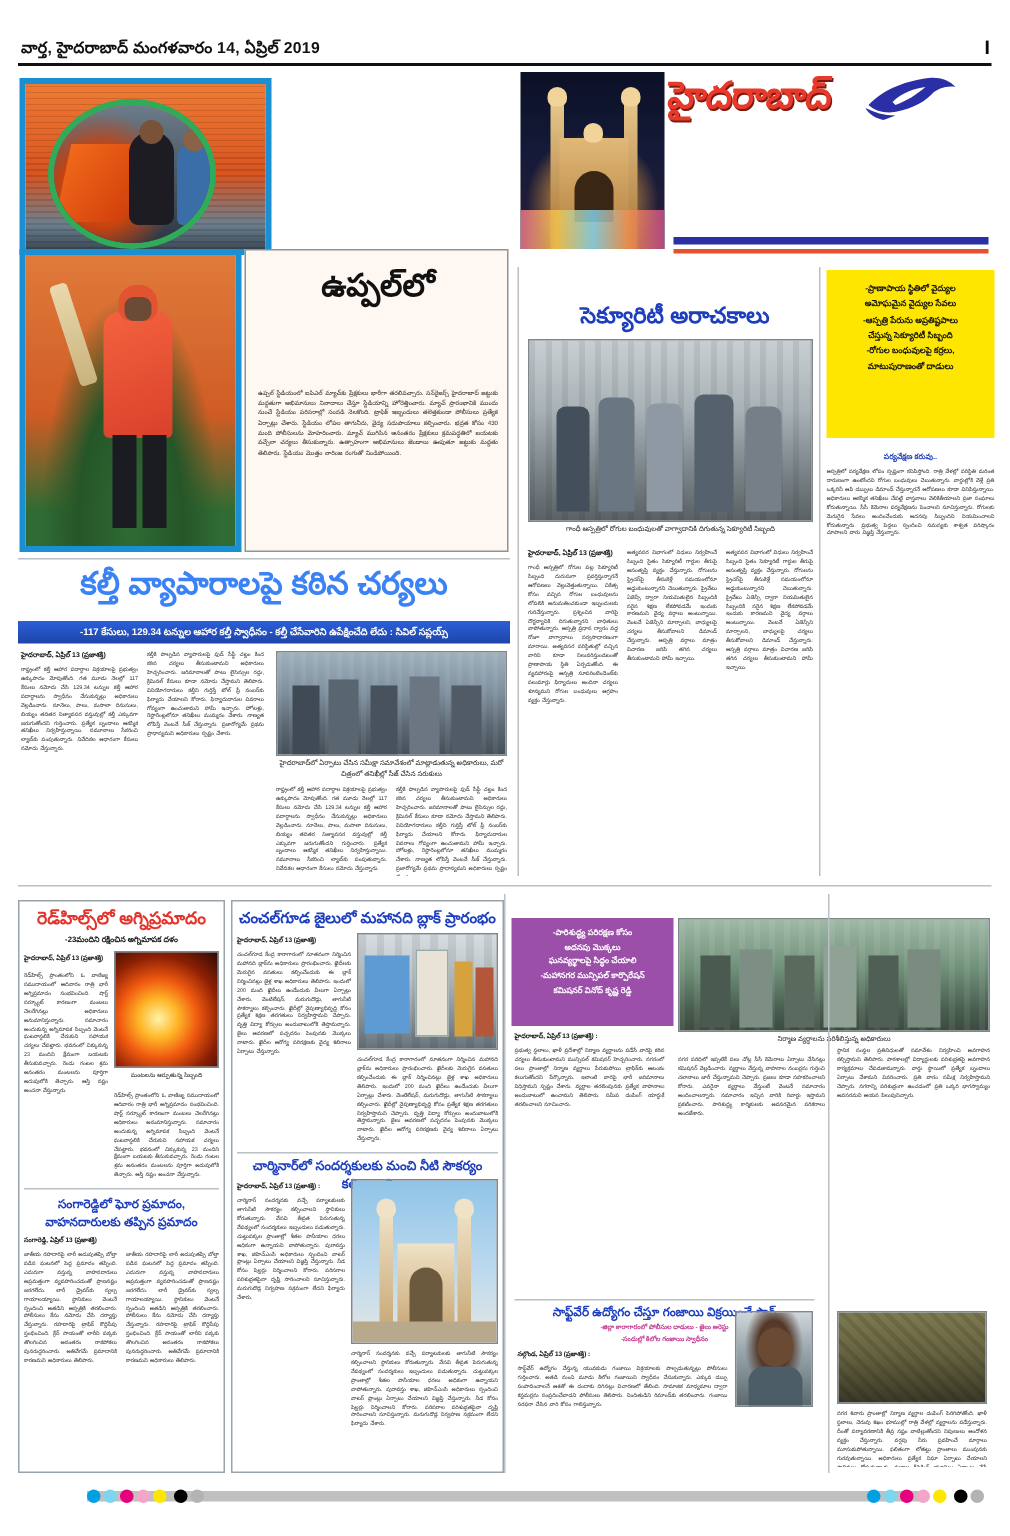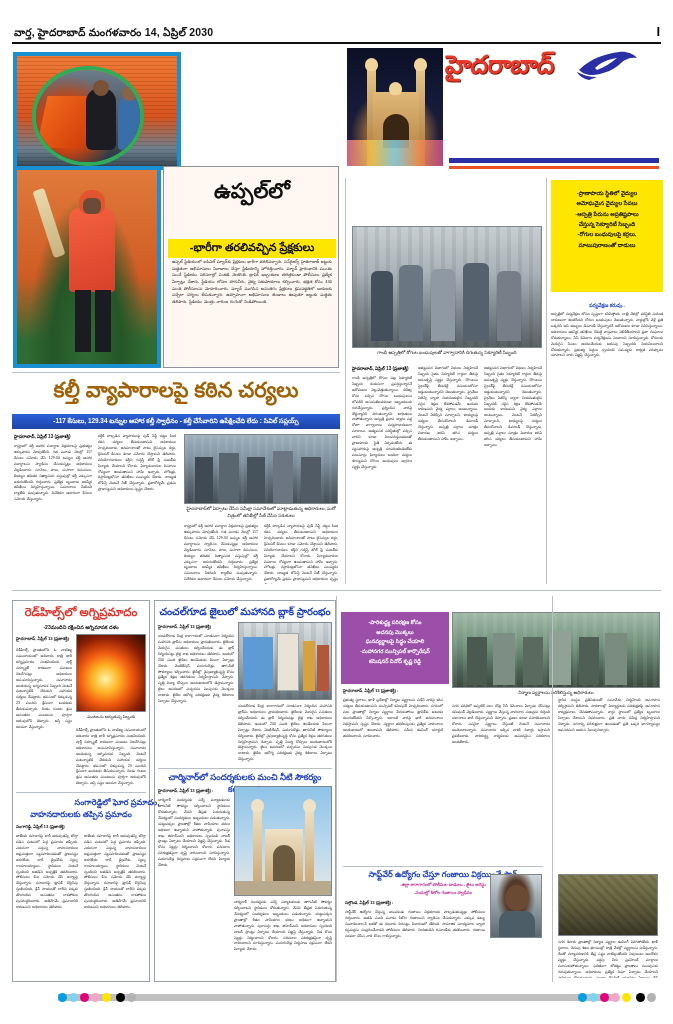--- a/index.html
+++ b/index.html
@@ -170,21 +170,21 @@
   
   .reg-strip { position: absolute; left: 0; bottom: 22px; width: 673px; height: 9px; }
   .reg-bar { position: absolute; left: 58px; top: 1px; width: 556px; height: 7px; background: #c0c0c0; }
   .dot { position: absolute; top: 0; width: 9px; height: 9px; border-radius: 50%; }
 </style>
 </head>
 <body>
 
 <div class="page">
 
-  <div class="dateline">వార్త, హైదరాబాద్ మంగళవారం 14, ఏప్రిల్ 2030</div>
+  <div class="dateline">వార్త, హైదరాబాద్ మంగళవారం 14, ఏప్రిల్ 2019</div>
   <div class="edition-mark">I</div>
   <div class="rule-top"></div>
 
   <div class="logo-block">
     <div class="charminar-photo">
       <div class="cm-tower cm-min1"></div>
       <div class="cm-tower cm-min2"></div>
       <div class="cm-tower cm-main"></div>
       <div class="cm-arch"></div>
       <div class="cm-dome" style="left:18px; top:10px;"></div>
@@ -220,24 +220,24 @@
     <div style="position:absolute;left:52px;top:38px;width:46px;height:84px;background:linear-gradient(160deg,#f4623f,#d8412a);border-radius:10px 10px 4px 4px;"></div>
     <div style="position:absolute;left:62px;top:20px;width:26px;height:24px;border-radius:12px 12px 8px 8px;background:#e2542f;"></div>
     <div style="position:absolute;left:66px;top:28px;width:18px;height:16px;border-radius:6px;background:#6b4b35;"></div>
     <div style="position:absolute;left:58px;top:120px;width:16px;height:62px;background:#1b1b22;"></div>
     <div style="position:absolute;left:78px;top:120px;width:16px;height:62px;background:#1b1b22;"></div>
     <div style="position:absolute;left:26px;top:18px;width:12px;height:70px;background:linear-gradient(#ead9ad,#c9b27d);transform:rotate(-18deg);border-radius:3px;"></div>
   </div>
 
   <div class="box" style="left:163px; top:166px; width:176px; height:202px; background:#fff7f2; border:1px solid #8d939a;">
     <div class="hl-ipl" style="left:0; top:12px; width:176px;">ఉప్పల్‌లో</div>
-    <div class="kicker-yellow" style="left:4px; top:72px; width:168px;">-భారీగా తరలివచ్చిన ప్రేక్షకులు</div>
     <div class="body-txt s2" style="left:8px; top:92px; width:160px; height:104px;">ఉప్పల్ స్టేడియంలో ఐపిఎల్ మ్యాచ్‌కు ప్రేక్షకులు భారీగా తరలివచ్చారు. సన్‌రైజర్స్ హైదరాబాద్ జట్టుకు మద్దతుగా అభిమానులు నినాదాలు చేస్తూ స్టేడియాన్ని హోరెత్తించారు. మ్యాచ్ ప్రారంభానికి ముందు నుంచే స్టేడియం పరిసరాల్లో సందడి నెలకొంది. ట్రాఫిక్ ఇబ్బందులు తలెత్తకుండా పోలీసులు ప్రత్యేక ఏర్పాట్లు చేశారు. స్టేడియం లోపల తాగునీరు, వైద్య సదుపాయాలు కల్పించారు. భద్రత కోసం 430 మంది పోలీసులను మోహరించారు. మ్యాచ్ ముగిసిన అనంతరం ప్రేక్షకులు క్రమపద్ధతిలో బయటకు వచ్చేలా చర్యలు తీసుకున్నారు. ఉత్సాహంగా అభిమానులు జెండాలు ఊపుతూ జట్టుకు మద్దతు తెలిపారు. స్టేడియం మొత్తం నారింజ రంగుతో నిండిపోయింది.</div>
   </div>
 
+  <div class="hl-ipl hl-blue" style="left:352px; top:202px; width:196px; font-size:15px;">సెక్యూరిటీ అరాచకాలు</div>
 
   <div class="yellow-box" style="left:551px; top:180px; width:112px; height:112px;">
     <span>-ప్రాణాపాయ స్థితిలో వైద్యుల</span><br>
     <span>అమోఘమైన వైద్యుల సేవలు</span><br>
     <span>-ఆస్పత్రి పేరును అప్రతిష్టపాలు</span><br>
     <span>చేస్తున్న సెక్యూరిటీ సిబ్బంది</span><br>
     <span>-రోగుల బంధువులపై కర్రలు,</span><br>
     <span>మాటుపురాణంతో దాడులు</span>
   </div>
 
@@ -253,21 +253,21 @@
   <div class="byline" style="left:352px; top:366px;">హైదరాబాద్, ఏప్రిల్ 13 (ప్రజాశక్తి)</div>
   <div class="body-txt" style="left:352px; top:376px; width:60px; height:208px;">గాంధీ ఆస్పత్రిలో రోగుల పట్ల సెక్యూరిటీ సిబ్బంది దురుసుగా ప్రవర్తిస్తున్నారనే ఆరోపణలు వెల్లువెత్తుతున్నాయి. చికిత్స కోసం వచ్చిన రోగుల బంధువులను లోపలికి అనుమతించకుండా ఇబ్బందులకు గురిచేస్తున్నారు. ప్రశ్నించిన వారిపై దౌర్జన్యానికి దిగుతున్నారని బాధితులు వాపోతున్నారు. ఆస్పత్రి ప్రధాన ద్వారం వద్ద రోజూ వాగ్వాదాలు సర్వసాధారణంగా మారాయి. అత్యవసర పరిస్థితుల్లో వచ్చిన వారిని కూడా నిలువరిస్తుండటంతో ప్రాణాపాయ స్థితి ఏర్పడుతోంది. ఈ వ్యవహారంపై ఆస్పత్రి సూపరింటెండెంట్‌కు పలుమార్లు ఫిర్యాదులు అందినా చర్యలు శూన్యమని రోగుల బంధువులు ఆగ్రహం వ్యక్తం చేస్తున్నారు.</div>
   <div class="body-txt" style="left:418px; top:366px; width:60px; height:218px;">అత్యవసర విభాగంలో విధులు నిర్వహించే సిబ్బంది సైతం సెక్యూరిటీ గార్డుల తీరుపై అసంతృప్తి వ్యక్తం చేస్తున్నారు. రోగులను స్ట్రెచర్‌పై తీసుకెళ్లే సమయంలోనూ అడ్డుకుంటున్నారని చెబుతున్నారు. ప్రైవేటు ఏజెన్సీ ద్వారా నియమితులైన సిబ్బందికి సరైన శిక్షణ లేకపోవడమే ఇందుకు కారణమని వైద్య వర్గాలు అంటున్నాయి. వెంటనే ఏజెన్సీని మార్చాలని, బాధ్యులపై చర్యలు తీసుకోవాలని డిమాండ్ చేస్తున్నారు. ఆస్పత్రి వర్గాలు మాత్రం విచారణ జరిపి తగిన చర్యలు తీసుకుంటామని హామీ ఇచ్చాయి.</div>
   <div class="body-txt" style="left:484px; top:366px; width:58px; height:218px;">అత్యవసర విభాగంలో విధులు నిర్వహించే సిబ్బంది సైతం సెక్యూరిటీ గార్డుల తీరుపై అసంతృప్తి వ్యక్తం చేస్తున్నారు. రోగులను స్ట్రెచర్‌పై తీసుకెళ్లే సమయంలోనూ అడ్డుకుంటున్నారని చెబుతున్నారు. ప్రైవేటు ఏజెన్సీ ద్వారా నియమితులైన సిబ్బందికి సరైన శిక్షణ లేకపోవడమే ఇందుకు కారణమని వైద్య వర్గాలు అంటున్నాయి. వెంటనే ఏజెన్సీని మార్చాలని, బాధ్యులపై చర్యలు తీసుకోవాలని డిమాండ్ చేస్తున్నారు. ఆస్పత్రి వర్గాలు మాత్రం విచారణ జరిపి తగిన చర్యలు తీసుకుంటామని హామీ ఇచ్చాయి.</div>
   <div class="subhead-inline" style="position:absolute; left:551px; top:300px; width:112px;">పర్యవేక్షణ కరువు..</div>
   <div class="body-txt" style="left:551px; top:312px; width:112px; height:272px;">ఆస్పత్రిలో పర్యవేక్షణ లోపం స్పష్టంగా కనిపిస్తోంది. రాత్రి వేళల్లో పరిస్థితి మరింత దారుణంగా ఉంటోందని రోగుల బంధువులు చెబుతున్నారు. వార్డుల్లోకి వెళ్లే ప్రతి ఒక్కరినీ ఆపి డబ్బులు డిమాండ్ చేస్తున్నారనే ఆరోపణలు కూడా వినిపిస్తున్నాయి. అధికారులు ఆకస్మిక తనిఖీలు చేపట్టి వాస్తవాలు వెలికితీయాలని ప్రజా సంఘాలు కోరుతున్నాయి. సీసీ కెమెరాల పర్యవేక్షణను పెంచాలని సూచిస్తున్నారు. రోగులకు మెరుగైన సేవలు అందించేందుకు అదనపు సిబ్బందిని నియమించాలని కోరుతున్నారు. ప్రభుత్వ పెద్దలు స్పందించి సమస్యకు శాశ్వత పరిష్కారం చూపాలని వారు విజ్ఞప్తి చేస్తున్నారు.</div>
 
   <div class="divider-v" style="left:345px; top:178px; height:406px;"></div>
   <div class="divider-v" style="left:546px; top:178px; height:406px;"></div>
 
-  <div class="hl-ipl" style="left:12px; top:378px; width:328px; font-size:21px; color:#a16207;">కల్తీ వ్యాపారాలపై కఠిన చర్యలు</div>
+  <div class="hl-ipl" style="left:12px; top:378px; width:328px; font-size:21px; color:#3b82f6;">కల్తీ వ్యాపారాలపై కఠిన చర్యలు</div>
   <div class="blue-bar" style="left:12px; top:414px; width:328px; height:15px;">-117 కేసులు, 129.34 టన్నుల ఆహార కల్తీ స్వాధీనం  -  కల్తీ చేసేవారిని ఉపేక్షించేది లేదు : సివిల్ సప్లయ్స్</div>
 
   <div class="byline" style="left:14px; top:434px;">హైదరాబాద్, ఏప్రిల్ 13 (ప్రజాశక్తి)</div>
   <div class="body-txt" style="left:14px; top:444px; width:78px; height:140px;">రాష్ట్రంలో కల్తీ ఆహార పదార్థాల విక్రయాలపై ప్రభుత్వం ఉక్కుపాదం మోపుతోంది. గత మూడు నెలల్లో 117 కేసులు నమోదు చేసి 129.34 టన్నుల కల్తీ ఆహార పదార్థాలను స్వాధీనం చేసుకున్నట్లు అధికారులు వెల్లడించారు. నూనెలు, పాలు, మసాలా దినుసులు, బియ్యం తదితర నిత్యావసర వస్తువుల్లో కల్తీ ఎక్కువగా జరుగుతోందని గుర్తించారు. ప్రత్యేక బృందాలు ఆకస్మిక తనిఖీలు నిర్వహిస్తున్నాయి. నమూనాలు సేకరించి ల్యాబ్‌కు పంపుతున్నారు. నివేదికల ఆధారంగా కేసులు నమోదు చేస్తున్నారు.</div>
   <div class="body-txt" style="left:98px; top:434px; width:78px; height:150px;">కల్తీకి పాల్పడిన వ్యాపారులపై ఫుడ్ సేఫ్టీ చట్టం కింద కఠిన చర్యలు తీసుకుంటామని అధికారులు హెచ్చరించారు. జరిమానాలతో పాటు లైసెన్సుల రద్దు, క్రిమినల్ కేసులు కూడా నమోదు చేస్తామని తెలిపారు. వినియోగదారులు కల్తీని గుర్తిస్తే టోల్ ఫ్రీ నంబర్‌కు ఫిర్యాదు చేయాలని కోరారు. ఫిర్యాదుదారుల వివరాలు గోప్యంగా ఉంచుతామని హామీ ఇచ్చారు. హోటళ్లు, రెస్టారెంట్లలోనూ తనిఖీలు ముమ్మరం చేశారు. నాణ్యత లోపిస్తే వెంటనే సీజ్ చేస్తున్నారు. ప్రజారోగ్యమే ప్రథమ ప్రాధాన్యమని అధికారులు స్పష్టం చేశారు.</div>
 
   <div class="photo policephoto" style="left:184px; top:434px; width:154px; height:70px; border:1px solid #7f868c;">
     <div style="position:absolute;left:10px;top:22px;width:18px;height:46px;background:#3f4a55;"></div>
     <div style="position:absolute;left:34px;top:18px;width:20px;height:50px;background:#59656f;"></div>
     <div style="position:absolute;left:62px;top:22px;width:18px;height:46px;background:#47525c;"></div>
@@ -284,21 +284,21 @@
   <div class="box bdr" style="left:12px; top:600px; width:138px; height:382px;"></div>
   <div class="hl-ipl hl-red" style="left:14px; top:606px; width:134px; font-size:11.5px;">రెడ్‌హిల్స్‌లో అగ్నిప్రమాదం</div>
   <div class="cap" style="left:14px; top:624px; width:134px; font-weight:700; font-size:5.2px; color:#111;">-23మందిని రక్షించిన అగ్నిమాపక దళం</div>
   <div class="byline" style="left:16px; top:636px; font-size:4.3px;">హైదరాబాద్, ఏప్రిల్ 13 (ప్రజాశక్తి)</div>
   <div class="photo firephoto" style="left:76px; top:634px; width:70px; height:78px; border:1px solid #7f868c;"></div>
   <div class="cap" style="left:76px; top:714px; width:70px; font-size:4px;">మంటలను ఆర్పుతున్న సిబ్బంది</div>
   <div class="body-txt" style="left:16px; top:648px; width:56px; height:140px;">రెడ్‌హిల్స్ ప్రాంతంలోని ఓ వాణిజ్య సముదాయంలో ఆదివారం రాత్రి భారీ అగ్నిప్రమాదం సంభవించింది. షార్ట్ సర్క్యూట్ కారణంగా మంటలు చెలరేగినట్లు అధికారులు అనుమానిస్తున్నారు. సమాచారం అందుకున్న అగ్నిమాపక సిబ్బంది వెంటనే ఘటనాస్థలికి చేరుకుని సహాయక చర్యలు చేపట్టారు. భవనంలో చిక్కుకున్న 23 మందిని క్షేమంగా బయటకు తీసుకువచ్చారు. రెండు గంటల శ్రమ అనంతరం మంటలను పూర్తిగా అదుపులోకి తెచ్చారు. ఆస్తి నష్టం అంచనా వేస్తున్నారు.</div>
   <div class="body-txt" style="left:76px; top:728px; width:70px; height:58px;">రెడ్‌హిల్స్ ప్రాంతంలోని ఓ వాణిజ్య సముదాయంలో ఆదివారం రాత్రి భారీ అగ్నిప్రమాదం సంభవించింది. షార్ట్ సర్క్యూట్ కారణంగా మంటలు చెలరేగినట్లు అధికారులు అనుమానిస్తున్నారు. సమాచారం అందుకున్న అగ్నిమాపక సిబ్బంది వెంటనే ఘటనాస్థలికి చేరుకుని సహాయక చర్యలు చేపట్టారు. భవనంలో చిక్కుకున్న 23 మందిని క్షేమంగా బయటకు తీసుకువచ్చారు. రెండు గంటల శ్రమ అనంతరం మంటలను పూర్తిగా అదుపులోకి తెచ్చారు. ఆస్తి నష్టం అంచనా వేస్తున్నారు.</div>
 
   <div class="divider-h" style="left:16px; top:792px; width:130px;"></div>
-  <div class="hl-ipl" style="left:14px; top:798px; width:134px; font-size:8px; color:#1d3fbf;margin-left:36px;">సంగారెడ్డిలో ఘోర ప్రమాదం,</div>
+  <div class="hl-ipl" style="left:14px; top:798px; width:134px; font-size:8px; color:#1d3fbf;">సంగారెడ్డిలో ఘోర ప్రమాదం,</div>
   <div class="hl-ipl" style="left:14px; top:810px; width:134px; font-size:8px; color:#1d3fbf;">వాహనదారులకు తప్పిన ప్రమాదం</div>
   <div class="byline" style="left:16px; top:824px; font-size:4.3px;">సంగారెడ్డి, ఏప్రిల్ 13 (ప్రజాశక్తి)</div>
   <div class="body-txt" style="left:16px; top:834px; width:62px; height:144px;">జాతీయ రహదారిపై లారీ అదుపుతప్పి బోల్తా పడిన ఘటనలో పెద్ద ప్రమాదం తప్పింది. ఎదురుగా వస్తున్న వాహనదారులు అప్రమత్తంగా వ్యవహరించడంతో ప్రాణనష్టం జరగలేదు. లారీ డ్రైవర్‌కు స్వల్ప గాయాలయ్యాయి. స్థానికులు వెంటనే స్పందించి అతడిని ఆస్పత్రికి తరలించారు. పోలీసులు కేసు నమోదు చేసి దర్యాప్తు చేస్తున్నారు. రహదారిపై ట్రాఫిక్ కొద్దిసేపు స్తంభించింది. క్రేన్ సాయంతో లారీని పక్కకు తొలగించిన అనంతరం రాకపోకలు పునరుద్ధరించారు. అతివేగమే ప్రమాదానికి కారణమని అధికారులు తెలిపారు.</div>
   <div class="body-txt" style="left:84px; top:834px; width:62px; height:144px;">జాతీయ రహదారిపై లారీ అదుపుతప్పి బోల్తా పడిన ఘటనలో పెద్ద ప్రమాదం తప్పింది. ఎదురుగా వస్తున్న వాహనదారులు అప్రమత్తంగా వ్యవహరించడంతో ప్రాణనష్టం జరగలేదు. లారీ డ్రైవర్‌కు స్వల్ప గాయాలయ్యాయి. స్థానికులు వెంటనే స్పందించి అతడిని ఆస్పత్రికి తరలించారు. పోలీసులు కేసు నమోదు చేసి దర్యాప్తు చేస్తున్నారు. రహదారిపై ట్రాఫిక్ కొద్దిసేపు స్తంభించింది. క్రేన్ సాయంతో లారీని పక్కకు తొలగించిన అనంతరం రాకపోకలు పునరుద్ధరించారు. అతివేగమే ప్రమాదానికి కారణమని అధికారులు తెలిపారు.</div>
 
   <div class="box bdr" style="left:154px; top:600px; width:182px; height:382px;"></div>
   <div class="hl-ipl hl-blue" style="left:156px; top:606px; width:178px; font-size:10px;">చంచల్‌గూడ జైలులో మహానది బ్లాక్ ప్రారంభం</div>
   <div class="byline" style="left:158px; top:624px; font-size:4.3px;">హైదరాబాద్, ఏప్రిల్ 13 (ప్రజాశక్తి)</div>
   <div class="photo jailphoto" style="left:238px; top:622px; width:94px; height:78px; border:1px solid #7f868c;">
     <div style="position:absolute;left:4px;top:14px;width:30px;height:52px;background:#5e9bd4;"></div>

